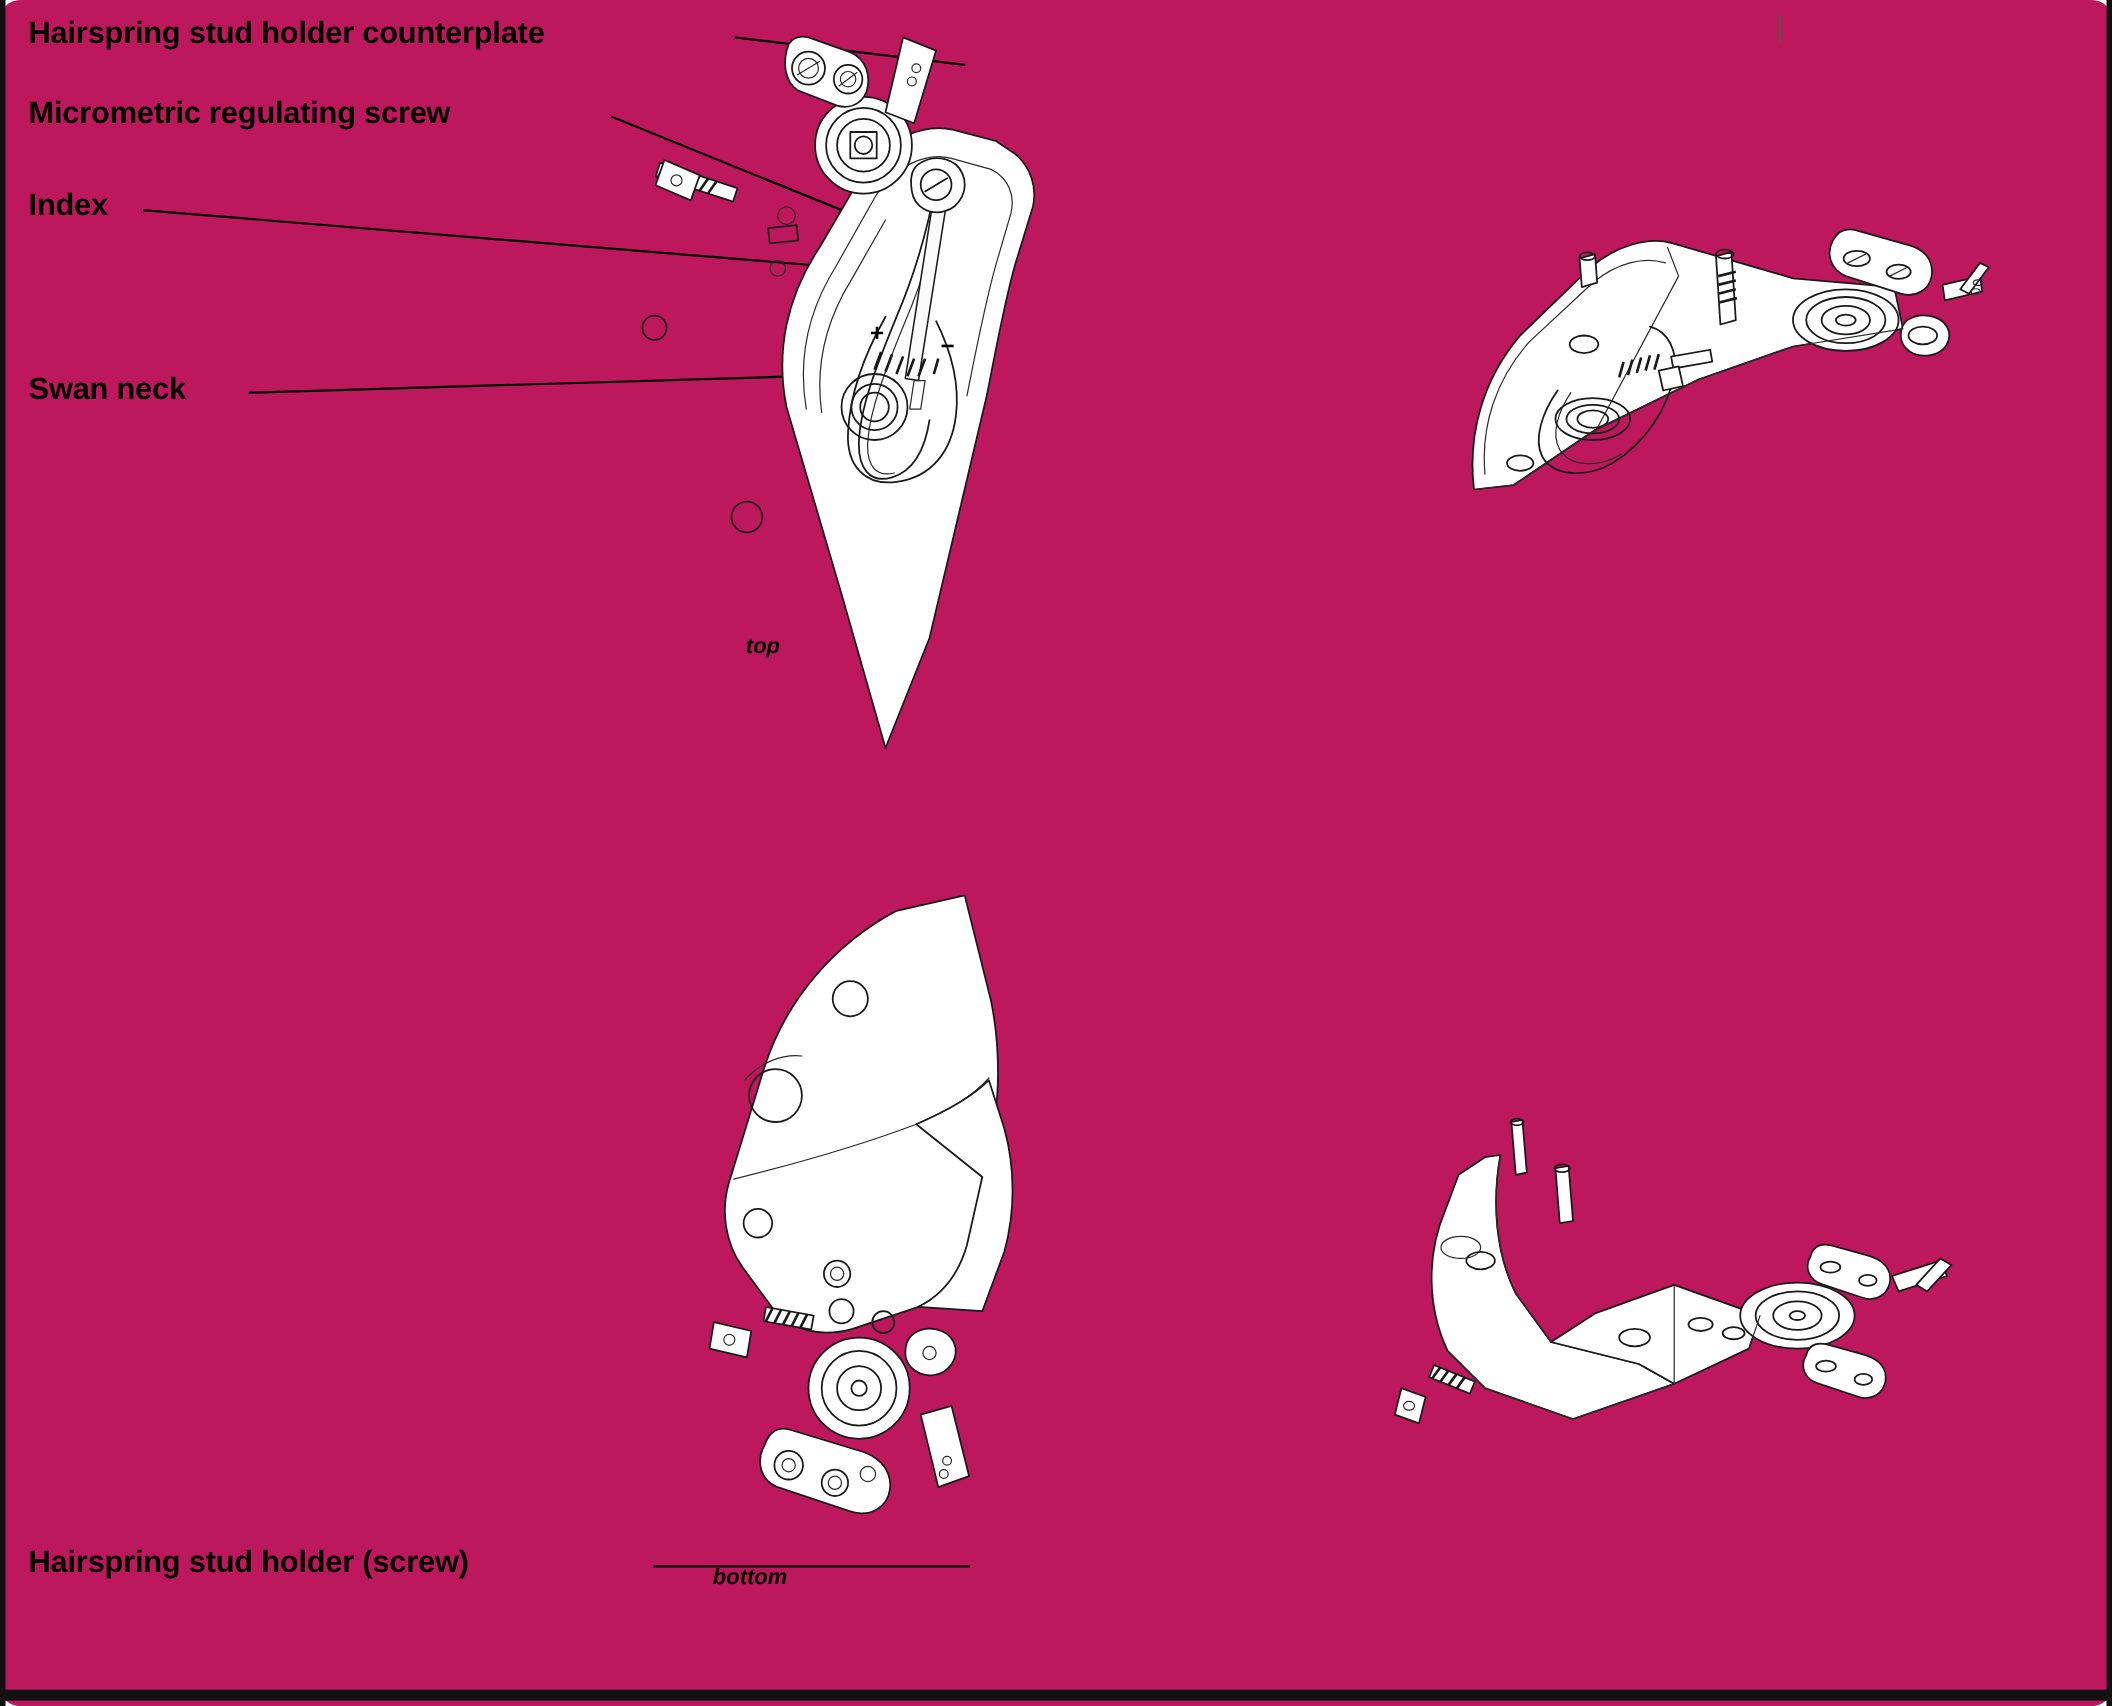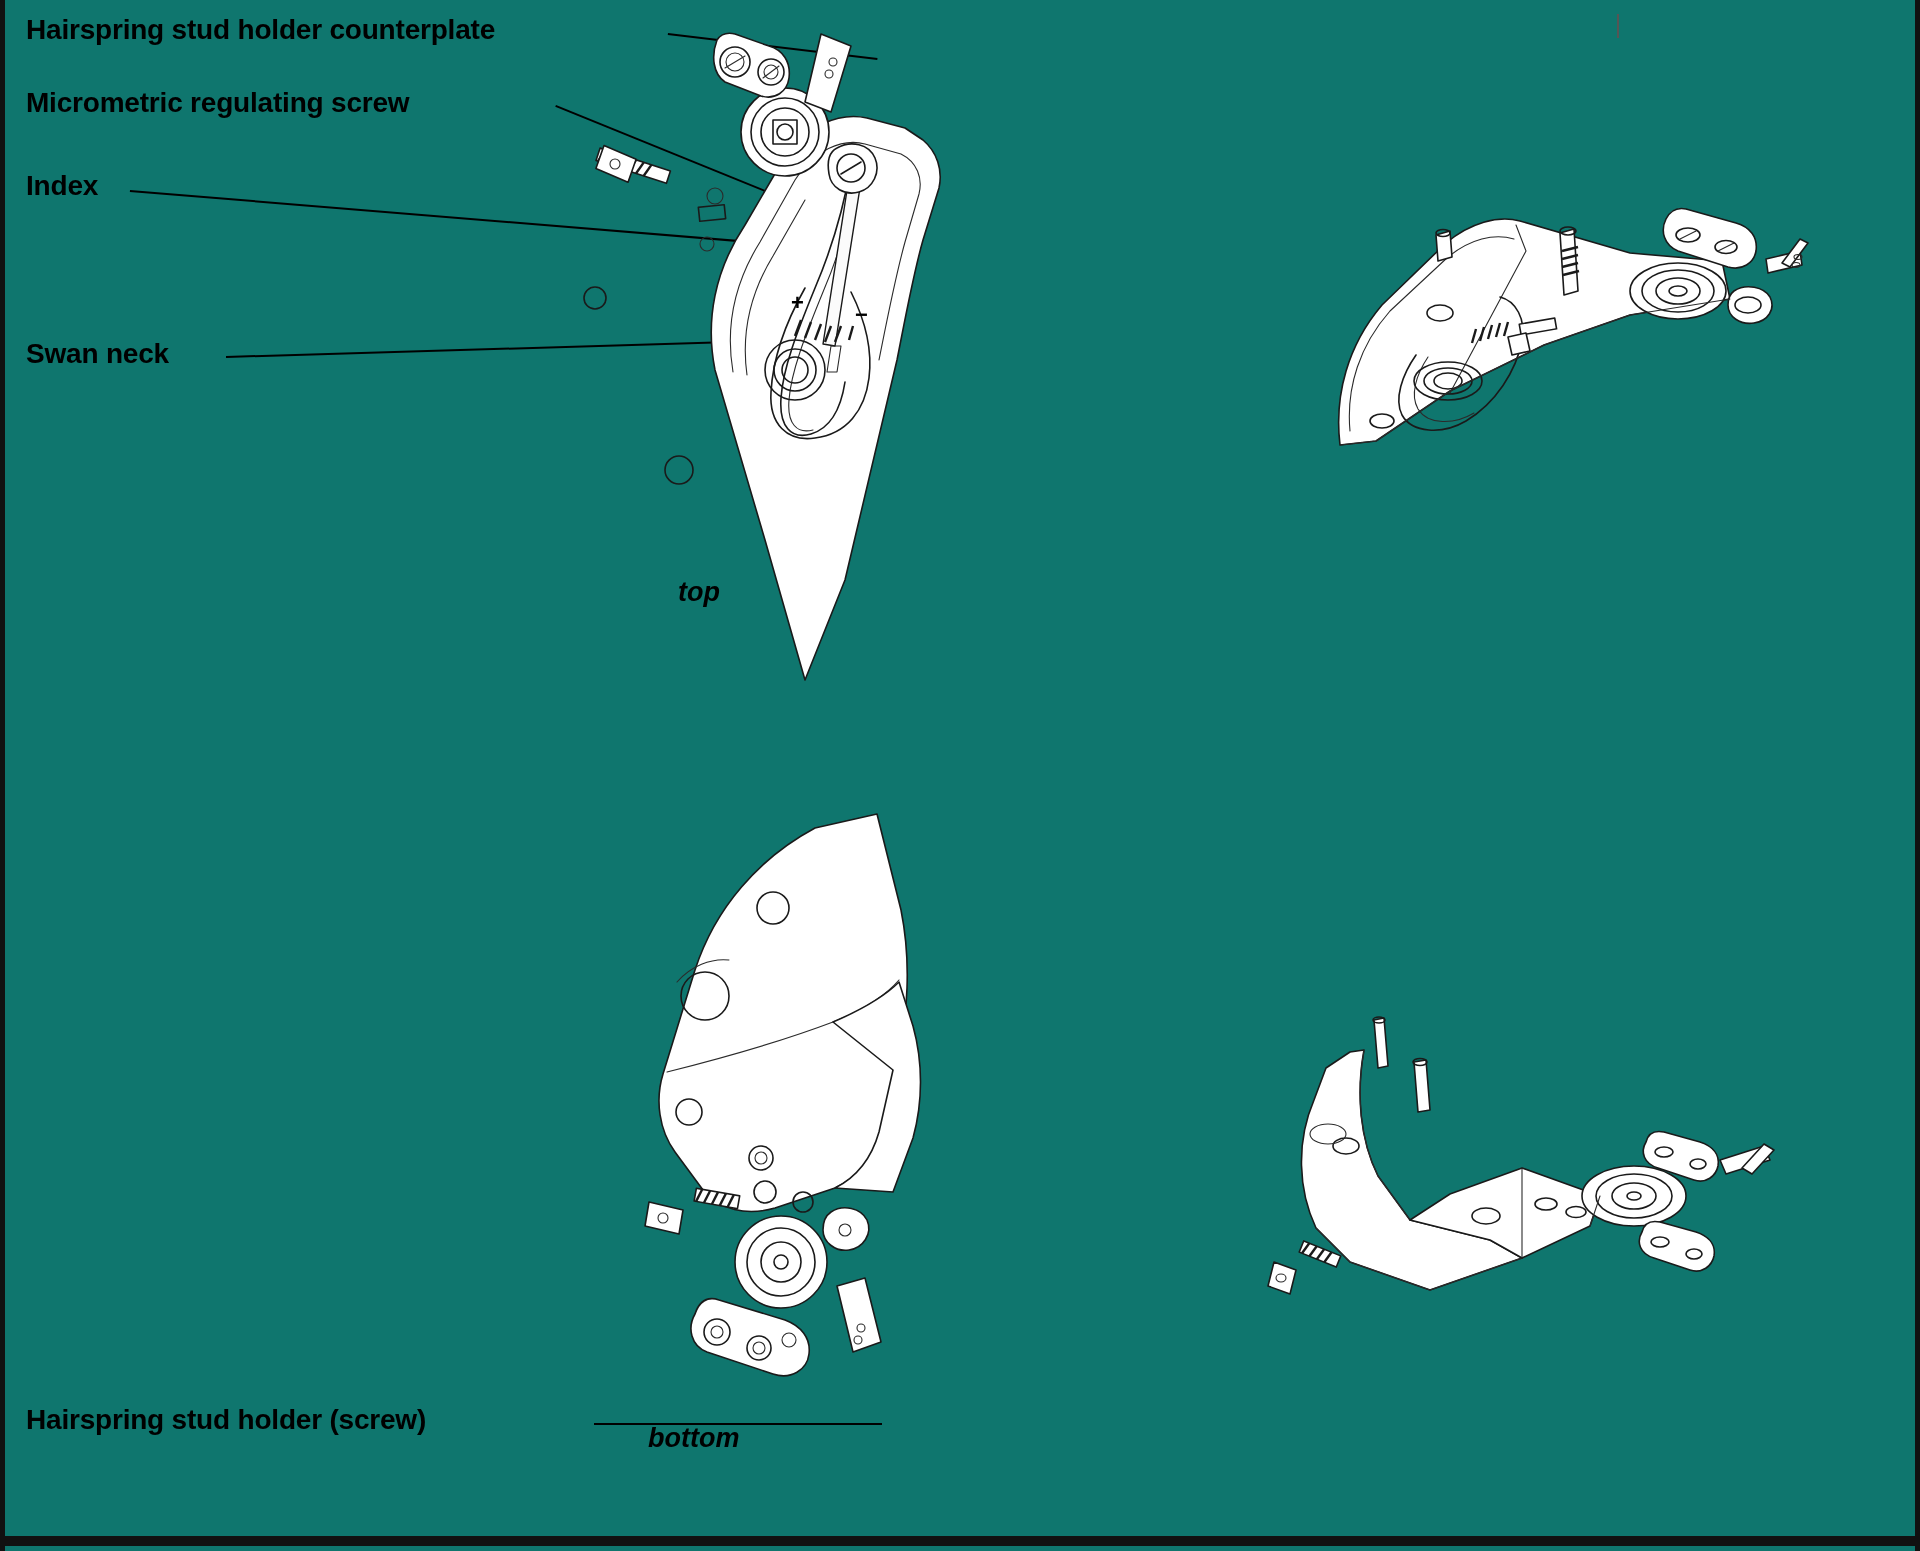--- a/index.html
+++ b/index.html
@@ -12,41 +12,42 @@
     height: 1551px;
     position: relative;
     font-family: "Liberation Sans", sans-serif;
     overflow: hidden;
   }
   .page {
     position: absolute;
     left: 0; top: 0;
     width: 1920px;
     height: 1551px;
-    background: #0f766e;
+    background: #be185d;
+    border-radius: 18px;
   }
   .frame-line {
     position: absolute;
     background: #111111;
   }
   .frame-left  { left: 0;    top: 0;    width: 5px;  height: 1551px; }
   .frame-right { left: 1915px; top: 0;  width: 5px;  height: 1551px; }
   .frame-bottom{ left: 0;    top: 1536px; width: 1920px; height: 10px; }
 
   .label {
     position: absolute;
     font-size: 28px;
     font-weight: bold;
     color: #000000;
     white-space: nowrap;
     letter-spacing: -0.2px;
   }
   .view-caption {
     position: absolute;
-    font-size: 27px;
+    font-size: 20px;
     font-weight: bold;
     font-style: italic;
     color: #000000;
     white-space: nowrap;
   }
   .leader {
     position: absolute;
     height: 0;
     border-top: 2px solid #000000;
     transform-origin: 0 0;

